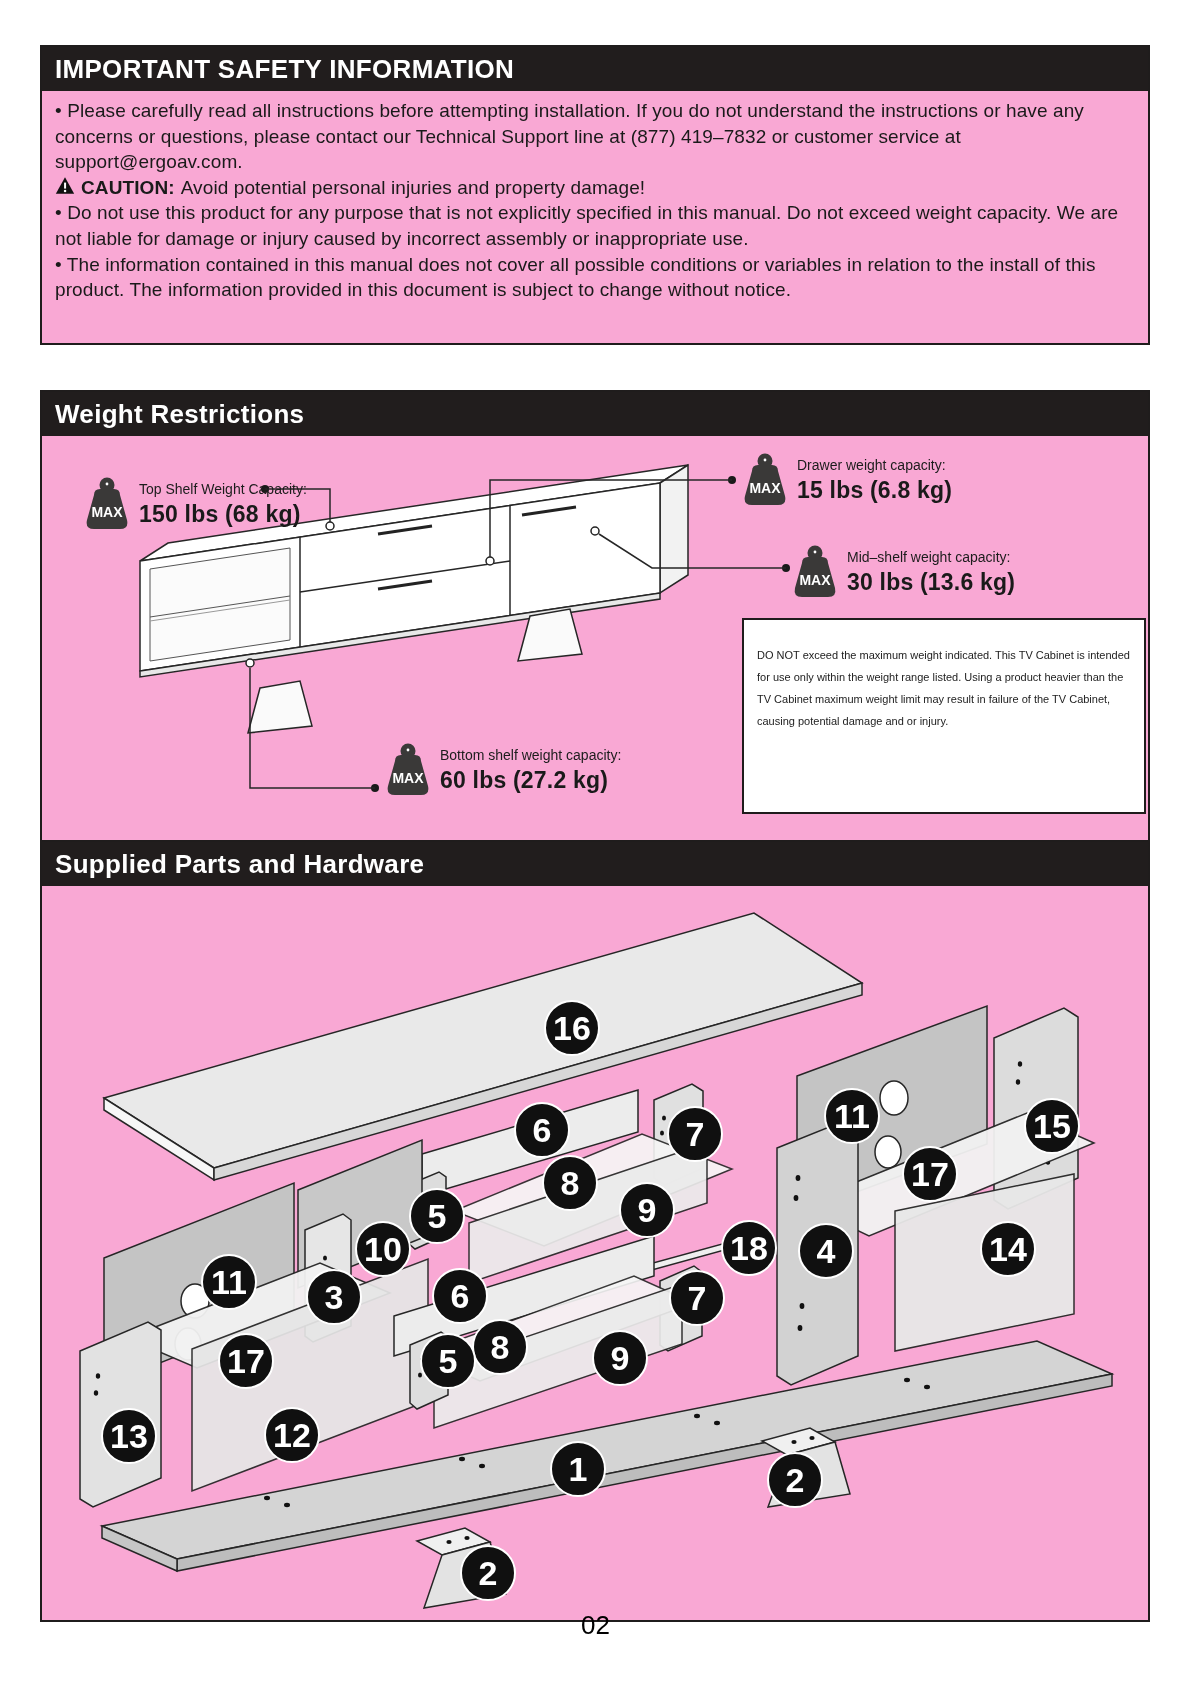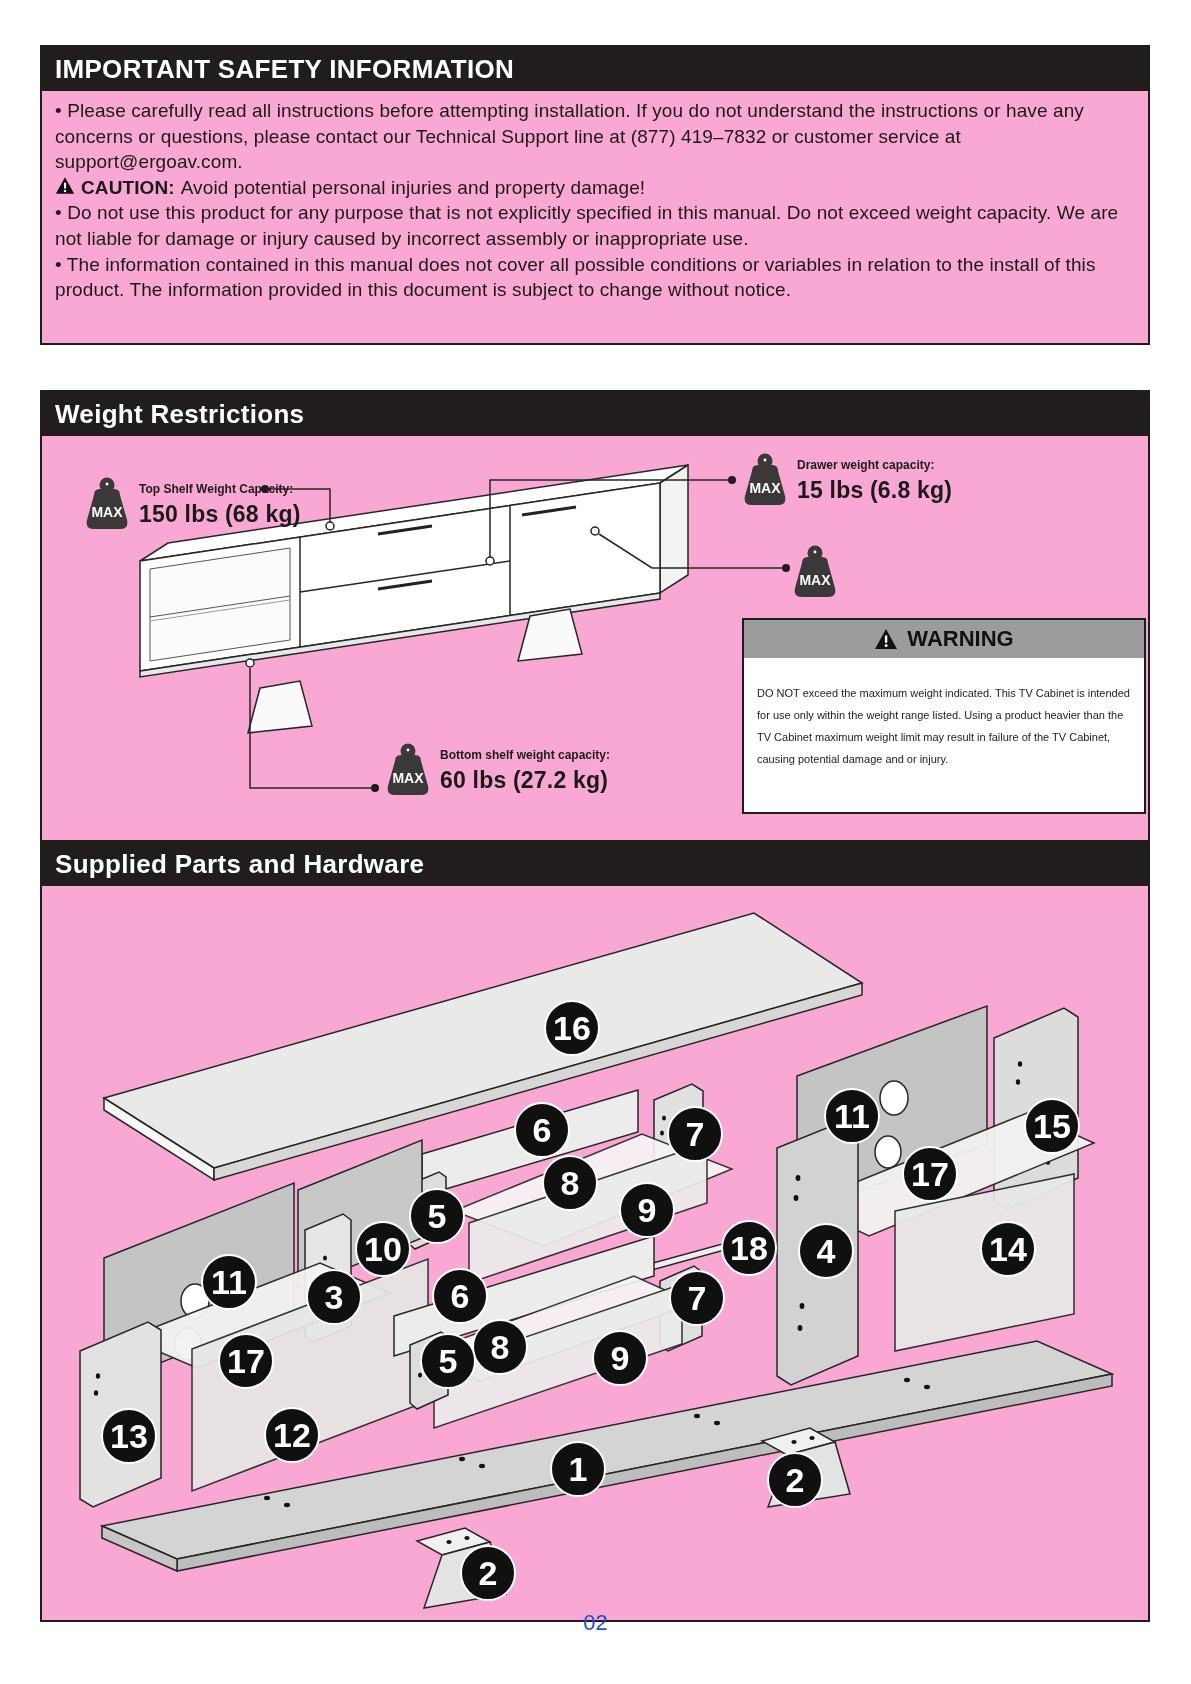--- a/index.html
+++ b/index.html
@@ -19,39 +19,39 @@
   .safety-body{padding:7px 13px 0 13px;font-size:19px;line-height:25.6px;letter-spacing:.1px;}
   .safety-body p{margin:0;}
   .caution-line{display:flex;align-items:center;gap:6px;}
   .caution-line b{font-weight:bold;}
   .tri{flex:0 0 auto;display:inline-block;position:relative;top:1px;}
   
   .s2-content{position:relative;width:1106px;height:384px;}
   .s2-content > svg{position:absolute;left:0;top:0;}
   .wlabel{position:absolute;display:flex;align-items:flex-start;}
   .wlabel .txt{margin-left:9px;padding-top:2px;}
-  .wlabel .t1{font-size:12px;color:#1c1c1c;line-height:22px;font-weight:bold;}
+  .wlabel .t1{font-size:14px;color:#1c1c1c;line-height:22px;}
   .wlabel .t2{font-size:23px;font-weight:bold;line-height:28px;letter-spacing:.2px;}
   #wl-top{left:42px;top:40px;}
   #wl-drawer{left:700px;top:16px;}
   #wl-mid{left:750px;top:108px;}
   #wl-bottom{left:343px;top:306px;}
   .warnbox{
     position:absolute;left:700px;top:182px;width:404px;height:196px;
     border:2px solid #1f1c1c;box-sizing:border-box;background:#fff;
   }
   .warnbox .wh{
     background:#9c9c9c;height:38px;display:flex;align-items:center;justify-content:center;
     gap:9px;font-size:22px;font-weight:bold;color:#111;
   }
   .warnbox .wb{padding:24px 13px;font-size:11px;line-height:22px;color:#222;}
   
   .s3-content{position:relative;width:1106px;height:734px;}
   svg text{font-family:"Liberation Sans",sans-serif;}
-  .pageno{position:absolute;left:0;right:0;top:1610px;text-align:center;font-size:22px;color:#1d4ed8;}
+  .pageno{position:absolute;left:0;right:0;top:1610px;text-align:center;font-size:26px;color:#000000;}
   .ln{stroke:#262626;stroke-width:1.5;fill:none;}
   .panel{stroke:#262626;stroke-width:1.5;}
 </style>
 </head>
 <body>
 
 <div class="sec" id="s1">
   <div class="sec-h">IMPORTANT SAFETY INFORMATION</div>
   <div class="safety-body">
     <p>• Please carefully read all instructions before attempting installation.  If you do not understand the instructions or have any concerns or questions, please contact our Technical Support line at (877) 419–7832 or customer service at support@ergoav.com.</p>
@@ -145,46 +145,40 @@
       </div>
     </div>
 
     <div class="wlabel" id="wl-mid">
       <svg width="46" height="54" viewBox="0 0 46 54">
         <circle cx="23" cy="9" r="7.5" fill="#3a3938"></circle>
           <circle cx="23" cy="8" r="1.4" fill="#fff"></circle>
         <path d="M10,19 Q10,13 16,13 L30,13 Q36,13 36,19 L43,44 Q45,53 36,53 L10,53 Q1,53 3,44 Z" fill="#3a3938"></path>
         <text x="23" y="41" text-anchor="middle" font-size="14" font-weight="bold" fill="#fff">MAX</text>
       </svg>
+      <div class="txt">
+        <div class="t1">Mid–shelf weight capacity:</div>
+        <div class="t2">30 lbs (13.6 kg)</div>
+      </div>
     </div>
 
     <div class="wlabel" id="wl-bottom">
       <svg width="46" height="54" viewBox="0 0 46 54">
         <circle cx="23" cy="9" r="7.5" fill="#3a3938"></circle>
           <circle cx="23" cy="8" r="1.4" fill="#fff"></circle>
         <path d="M10,19 Q10,13 16,13 L30,13 Q36,13 36,19 L43,44 Q45,53 36,53 L10,53 Q1,53 3,44 Z" fill="#3a3938"></path>
         <text x="23" y="41" text-anchor="middle" font-size="14" font-weight="bold" fill="#fff">MAX</text>
       </svg>
       <div class="txt">
         <div class="t1">Bottom shelf weight capacity:</div>
         <div class="t2">60 lbs (27.2 kg)</div>
       </div>
     </div>
 
     <div class="warnbox">
-      <div class="wh">
-        <span>
-          <svg width="24" height="22" viewBox="0 0 24 22" style="display:block">
-              <path d="M12 1 L23 21 H1 Z" fill="#111"></path>
-              <rect x="10.9" y="7.5" width="2.4" height="7.2" fill="#fff"></rect>
-              <circle cx="12.1" cy="17.6" r="1.5" fill="#fff"></circle>
-            </svg>
-        </span>
-        <span>WARNING</span>
-      </div>
       <div class="wb">DO NOT exceed the maximum weight indicated. This TV Cabinet is intended for use only within the weight range listed. Using a product heavier than the TV Cabinet maximum weight limit may result in failure of the TV Cabinet, causing potential damage and or injury.</div>
     </div>
   </div>
 </div>
 
 <div class="sec" id="s3">
   <div class="sec-h">Supplied Parts and Hardware</div>
   <div class="s3-content">
     <svg width="1106" height="734" viewBox="0 0 1106 734">
 

